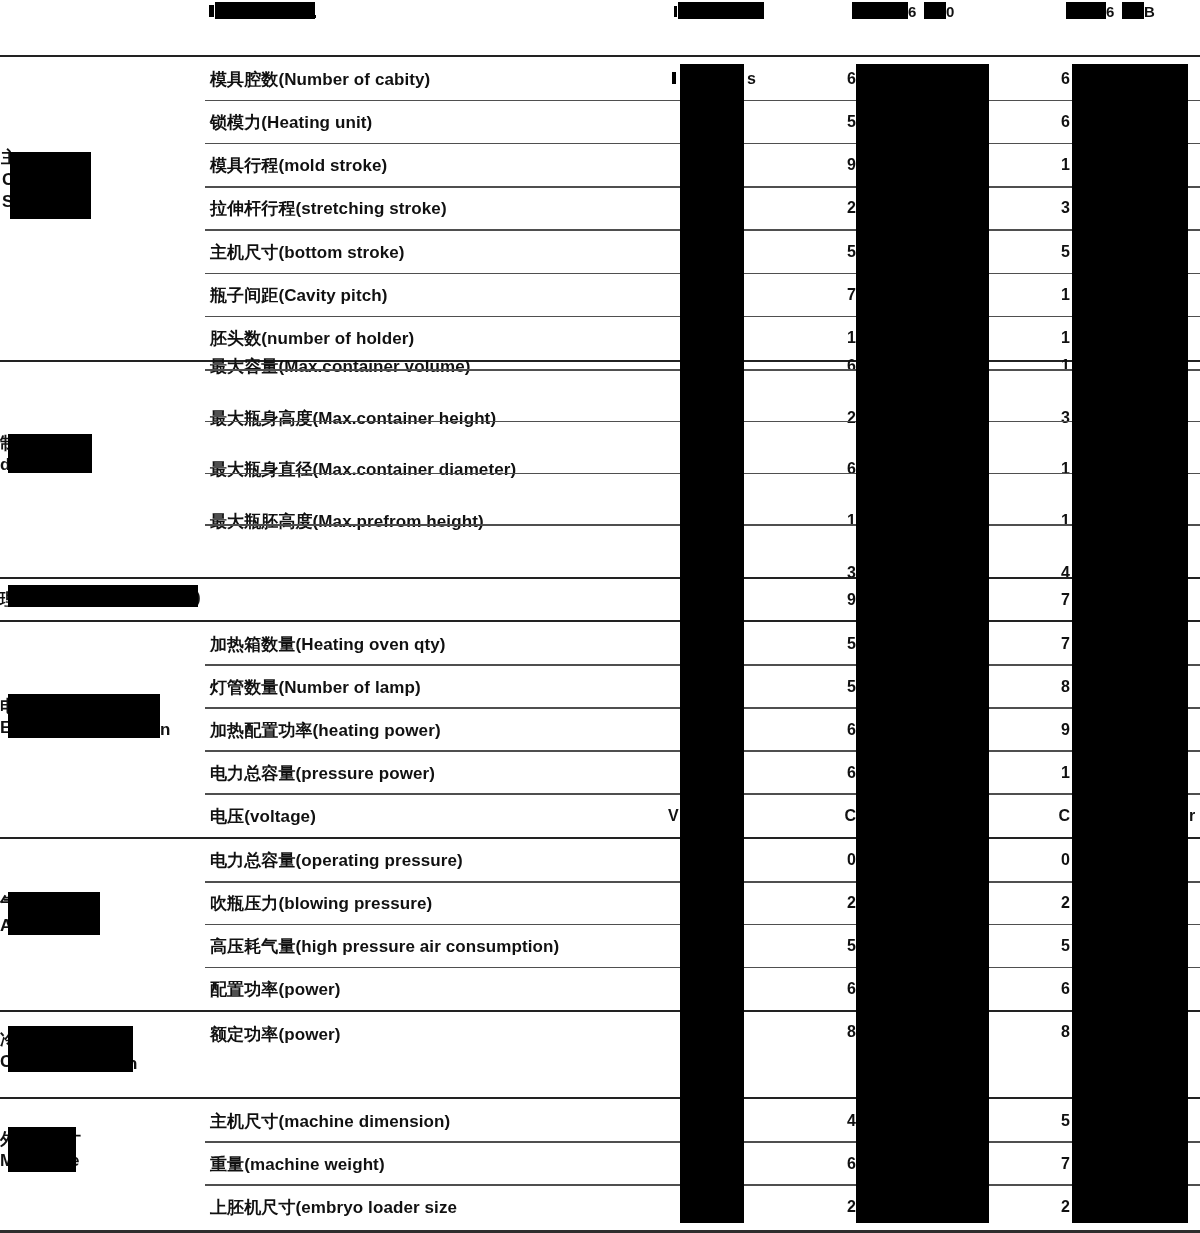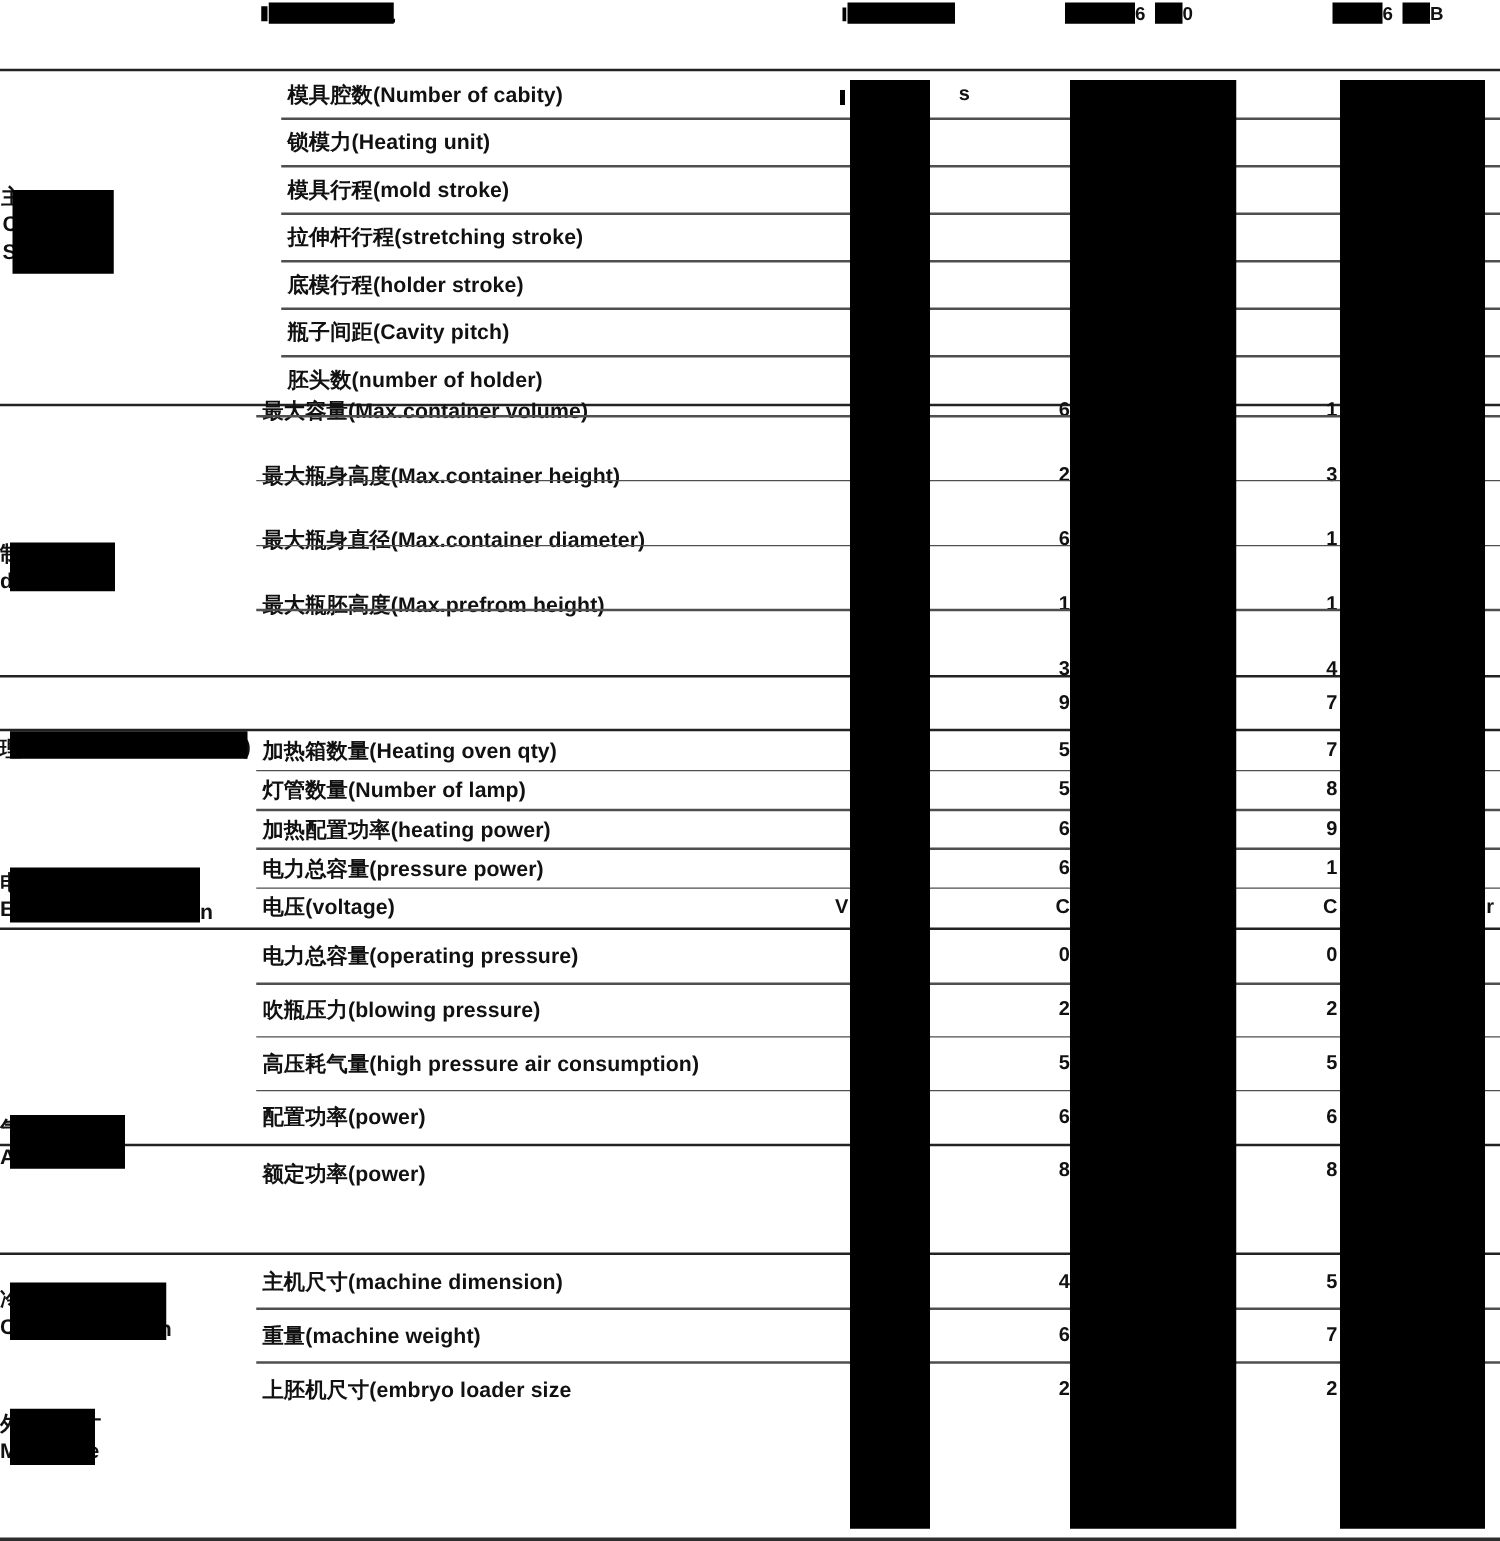--- a/index.html
+++ b/index.html
@@ -45,21 +45,21 @@
       <div class="redaction" style="left: 852px; top: 2px; width: 56px; height: 17px;"></div>
       <div class="redaction" style="left: 924px; top: 2px; width: 22px; height: 17px;"></div>
       <div class="redaction" style="left: 1066px; top: 2px; width: 40px; height: 17px;"></div>
       <div class="redaction" style="left: 1122px; top: 2px; width: 22px; height: 17px;"></div>
       <div class="hdr-frag" style="left: 908px; top: 3px;">6</div>
       <div class="hdr-frag" style="left: 946px; top: 3px;">0</div>
       <div class="hdr-frag" style="left: 1106px; top: 3px;">6</div>
       <div class="hdr-frag" style="left: 1144px; top: 3px;">B</div>
     </div>
   <div class="sections" id="sections">
-      <div class="section" style="height: 266px; margin-left: 20px;">
+      <div class="section" style="height: 303px;">
         <div class="row">
           <div class="row-label">模具腔数(Number of cabity)</div>
           <div class="vfrag v1suf">s</div>
           <div class="vfrag v2">6</div>
           <div class="vfrag v3">6</div>
         </div>
         <div class="row">
           <div class="row-label">锁模力(Heating unit)</div>
           <div class="vfrag v2">5</div>
           <div class="vfrag v3">6</div>
@@ -68,21 +68,21 @@
           <div class="row-label">模具行程(mold stroke)</div>
           <div class="vfrag v2">9</div>
           <div class="vfrag v3">1</div>
         </div>
         <div class="row">
           <div class="row-label">拉伸杆行程(stretching stroke)</div>
           <div class="vfrag v2">2</div>
           <div class="vfrag v3">3</div>
         </div>
         <div class="row">
-          <div class="row-label">底模行程(holder stroke)</div>
+          <div class="row-label">主机尺寸(bottom stroke)</div>
           <div class="vfrag v2">5</div>
           <div class="vfrag v3">5</div>
         </div>
         <div class="row">
           <div class="row-label">瓶子间距(Cavity pitch)</div>
           <div class="vfrag v2">7</div>
           <div class="vfrag v3">1</div>
         </div>
         <div class="row">
           <div class="row-label">胚头数(number of holder)</div>
@@ -116,21 +116,21 @@
           <div class="vfrag v3">4</div>
         </div>
       </div>
       <div class="section" style="height: 43px;">
         <div class="row">
           <div class="row-label"></div>
           <div class="vfrag v2">9</div>
           <div class="vfrag v3">7</div>
         </div>
       </div>
-      <div class="section" style="height: 159px;">
+      <div class="section" style="height: 217px;">
         <div class="row">
           <div class="row-label">加热箱数量(Heating oven qty)</div>
           <div class="vfrag v2">5</div>
           <div class="vfrag v3">7</div>
         </div>
         <div class="row">
           <div class="row-label">灯管数量(Number of lamp)</div>
           <div class="vfrag v2">5</div>
           <div class="vfrag v3">8</div>
         </div>

